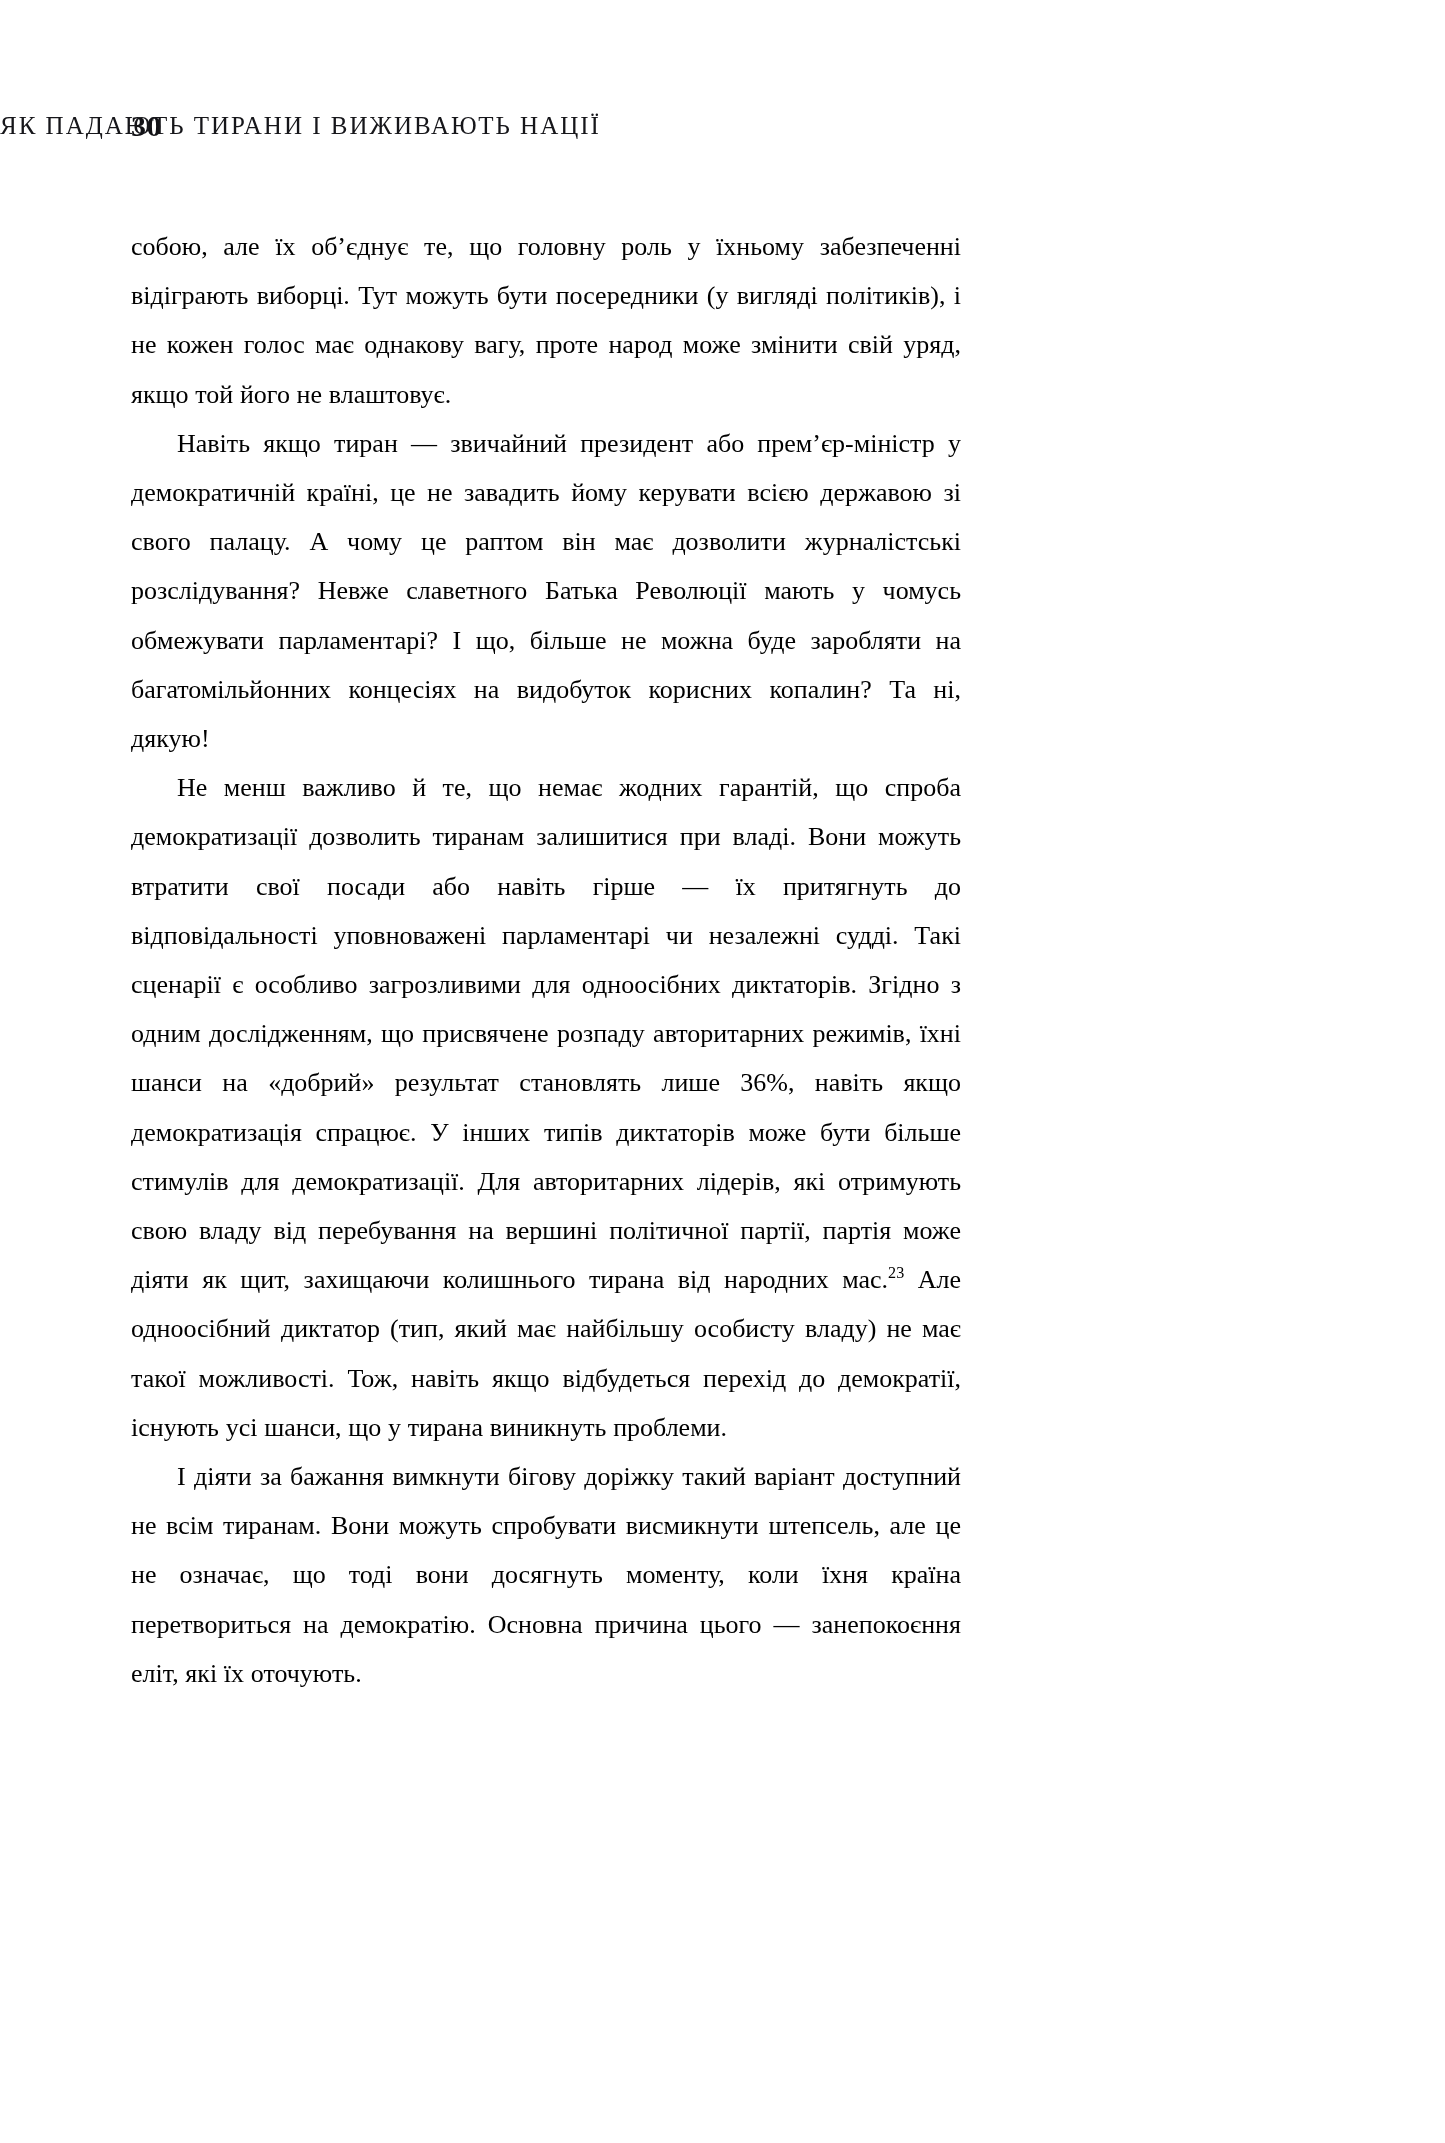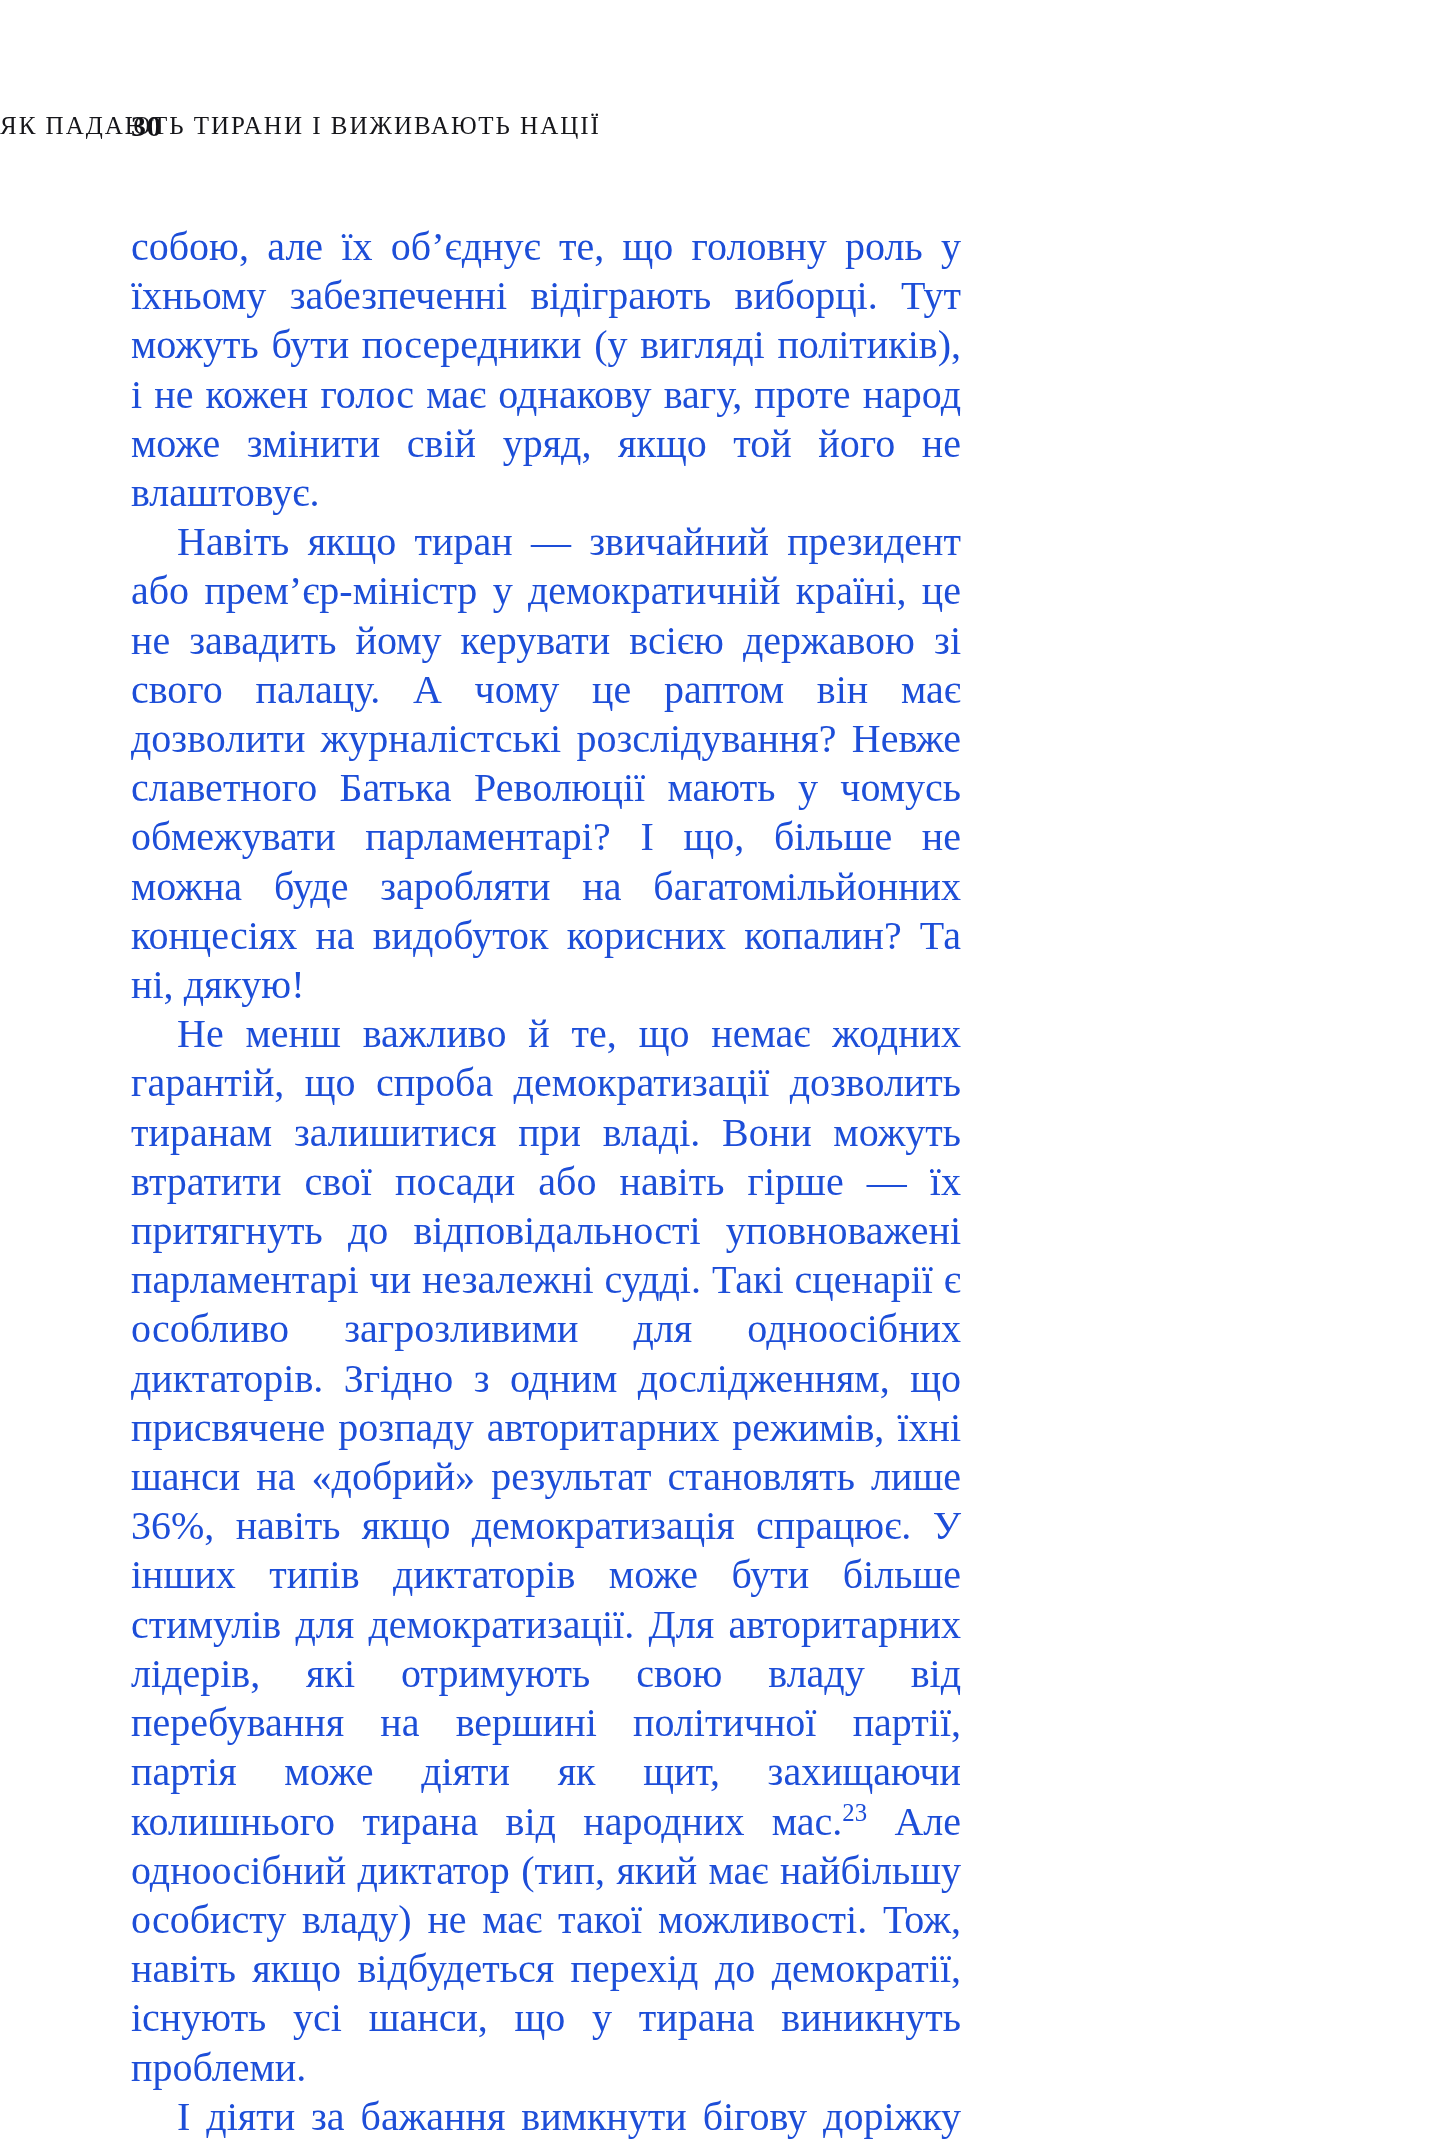--- a/index.html
+++ b/index.html
@@ -56,25 +56,25 @@
   
   .textblock {
     position: absolute;
     left: 131px;
     top: 222px;
     width: 830px;
   }
 
   .para {
     margin: 0;
-    font-size: 40px;
+    font-size: 26px;
     line-height: 49.2px;
     text-align: justify;
     text-justify: inter-word;
-    color: #1d4ed8;
+    color: #000000;
     hyphens: manual;
     word-spacing: 0.2px;
   }
 
   .para.indent {
     text-indent: 46px;
   }
 
   sup.fn {
     font-size: 0.62em;

